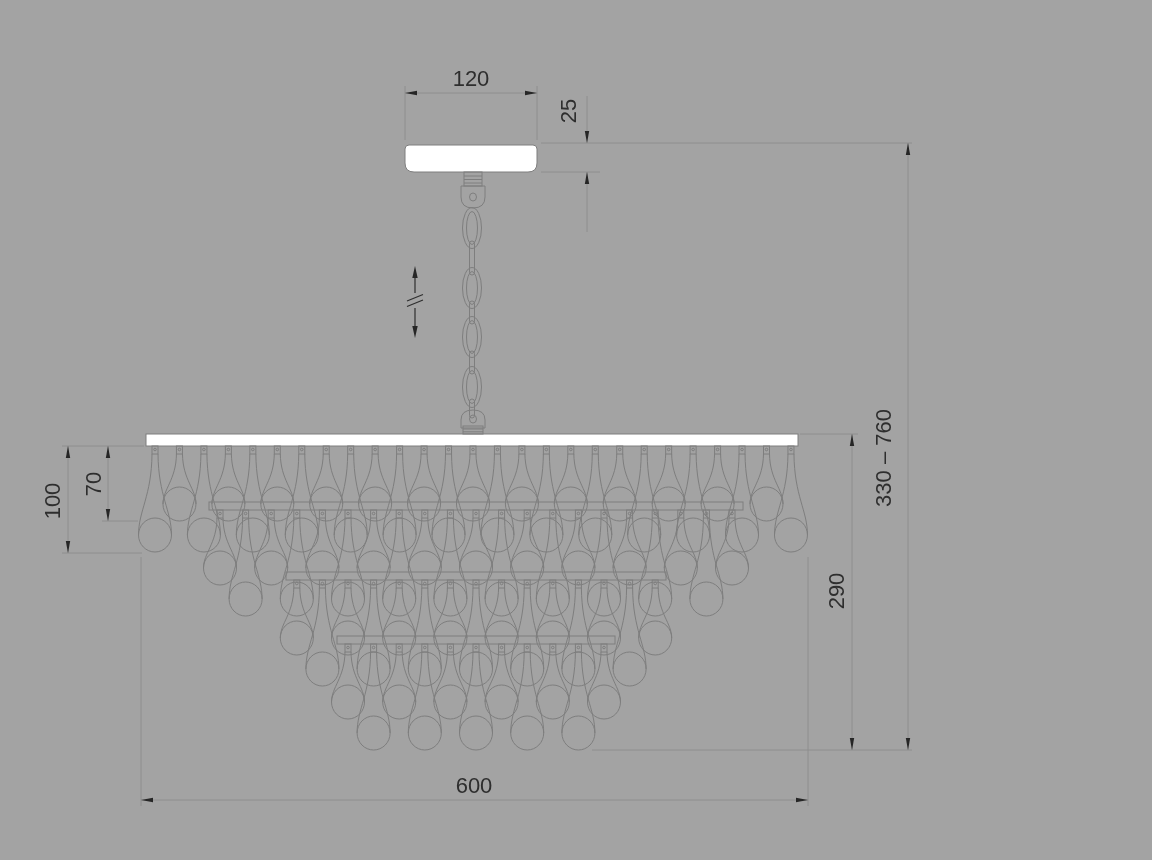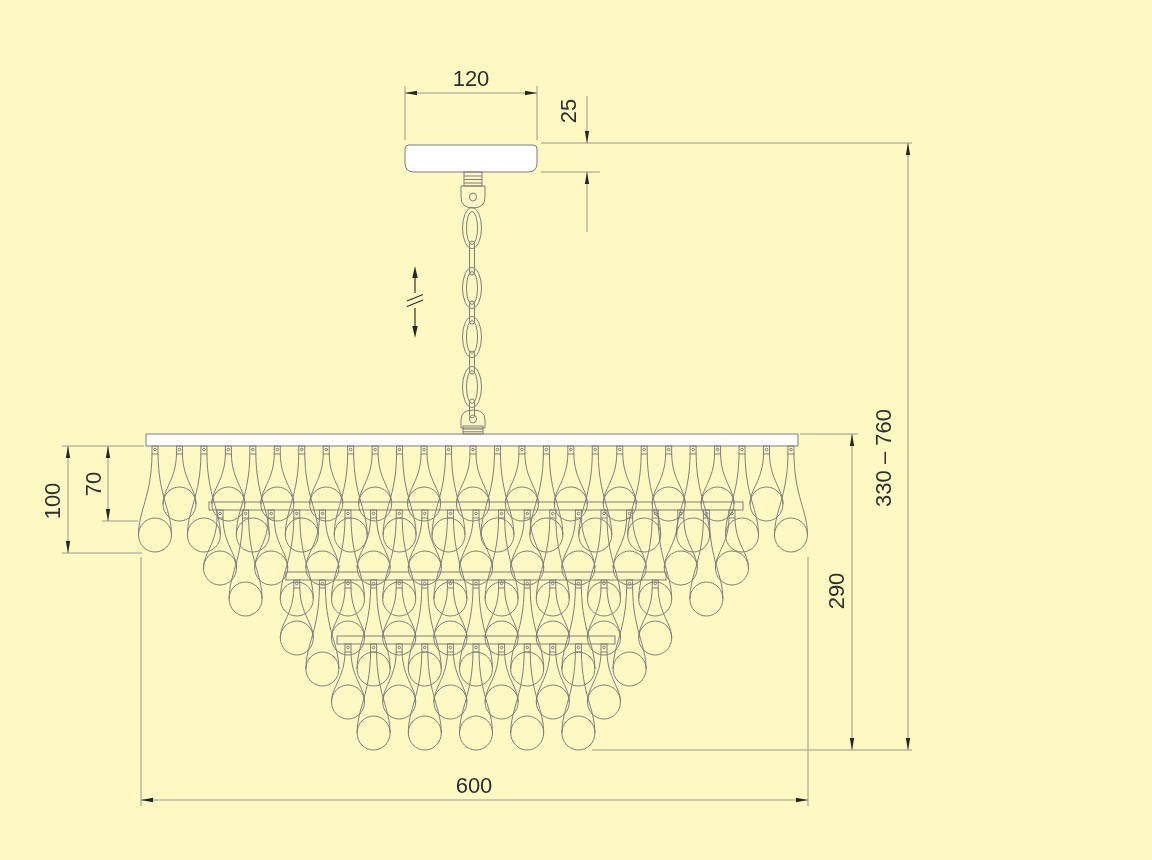--- a/index.html
+++ b/index.html
@@ -1,16 +1,16 @@
 <!DOCTYPE html>
 <html><head>
 <meta charset="utf-8">
 <style>
   html,body{margin:0;padding:0;background:#ffffff;}
-  .canvas{position:relative;width:1152px;height:860px;background:#fef9c3;overflow:hidden;}
+  .canvas{position:relative;width:1152px;height:860px;background:#a3a3a3;overflow:hidden;}
   .geo{fill:none;stroke:#7e7e7e;stroke-width:1;}
   .geow{fill:#ffffff;stroke:#7e7e7e;stroke-width:1;}
   .dim{fill:none;stroke:#8c8c8c;stroke-width:0.9;}
   .arr{fill:#262626;stroke:none;}
   .sym{fill:none;stroke:#2e2e2e;stroke-width:1.2;}
   text.lbl{
     font-family:"Liberation Sans",sans-serif;
     font-size:22px;
     fill:#2e2e2e;
     letter-spacing:0px;

